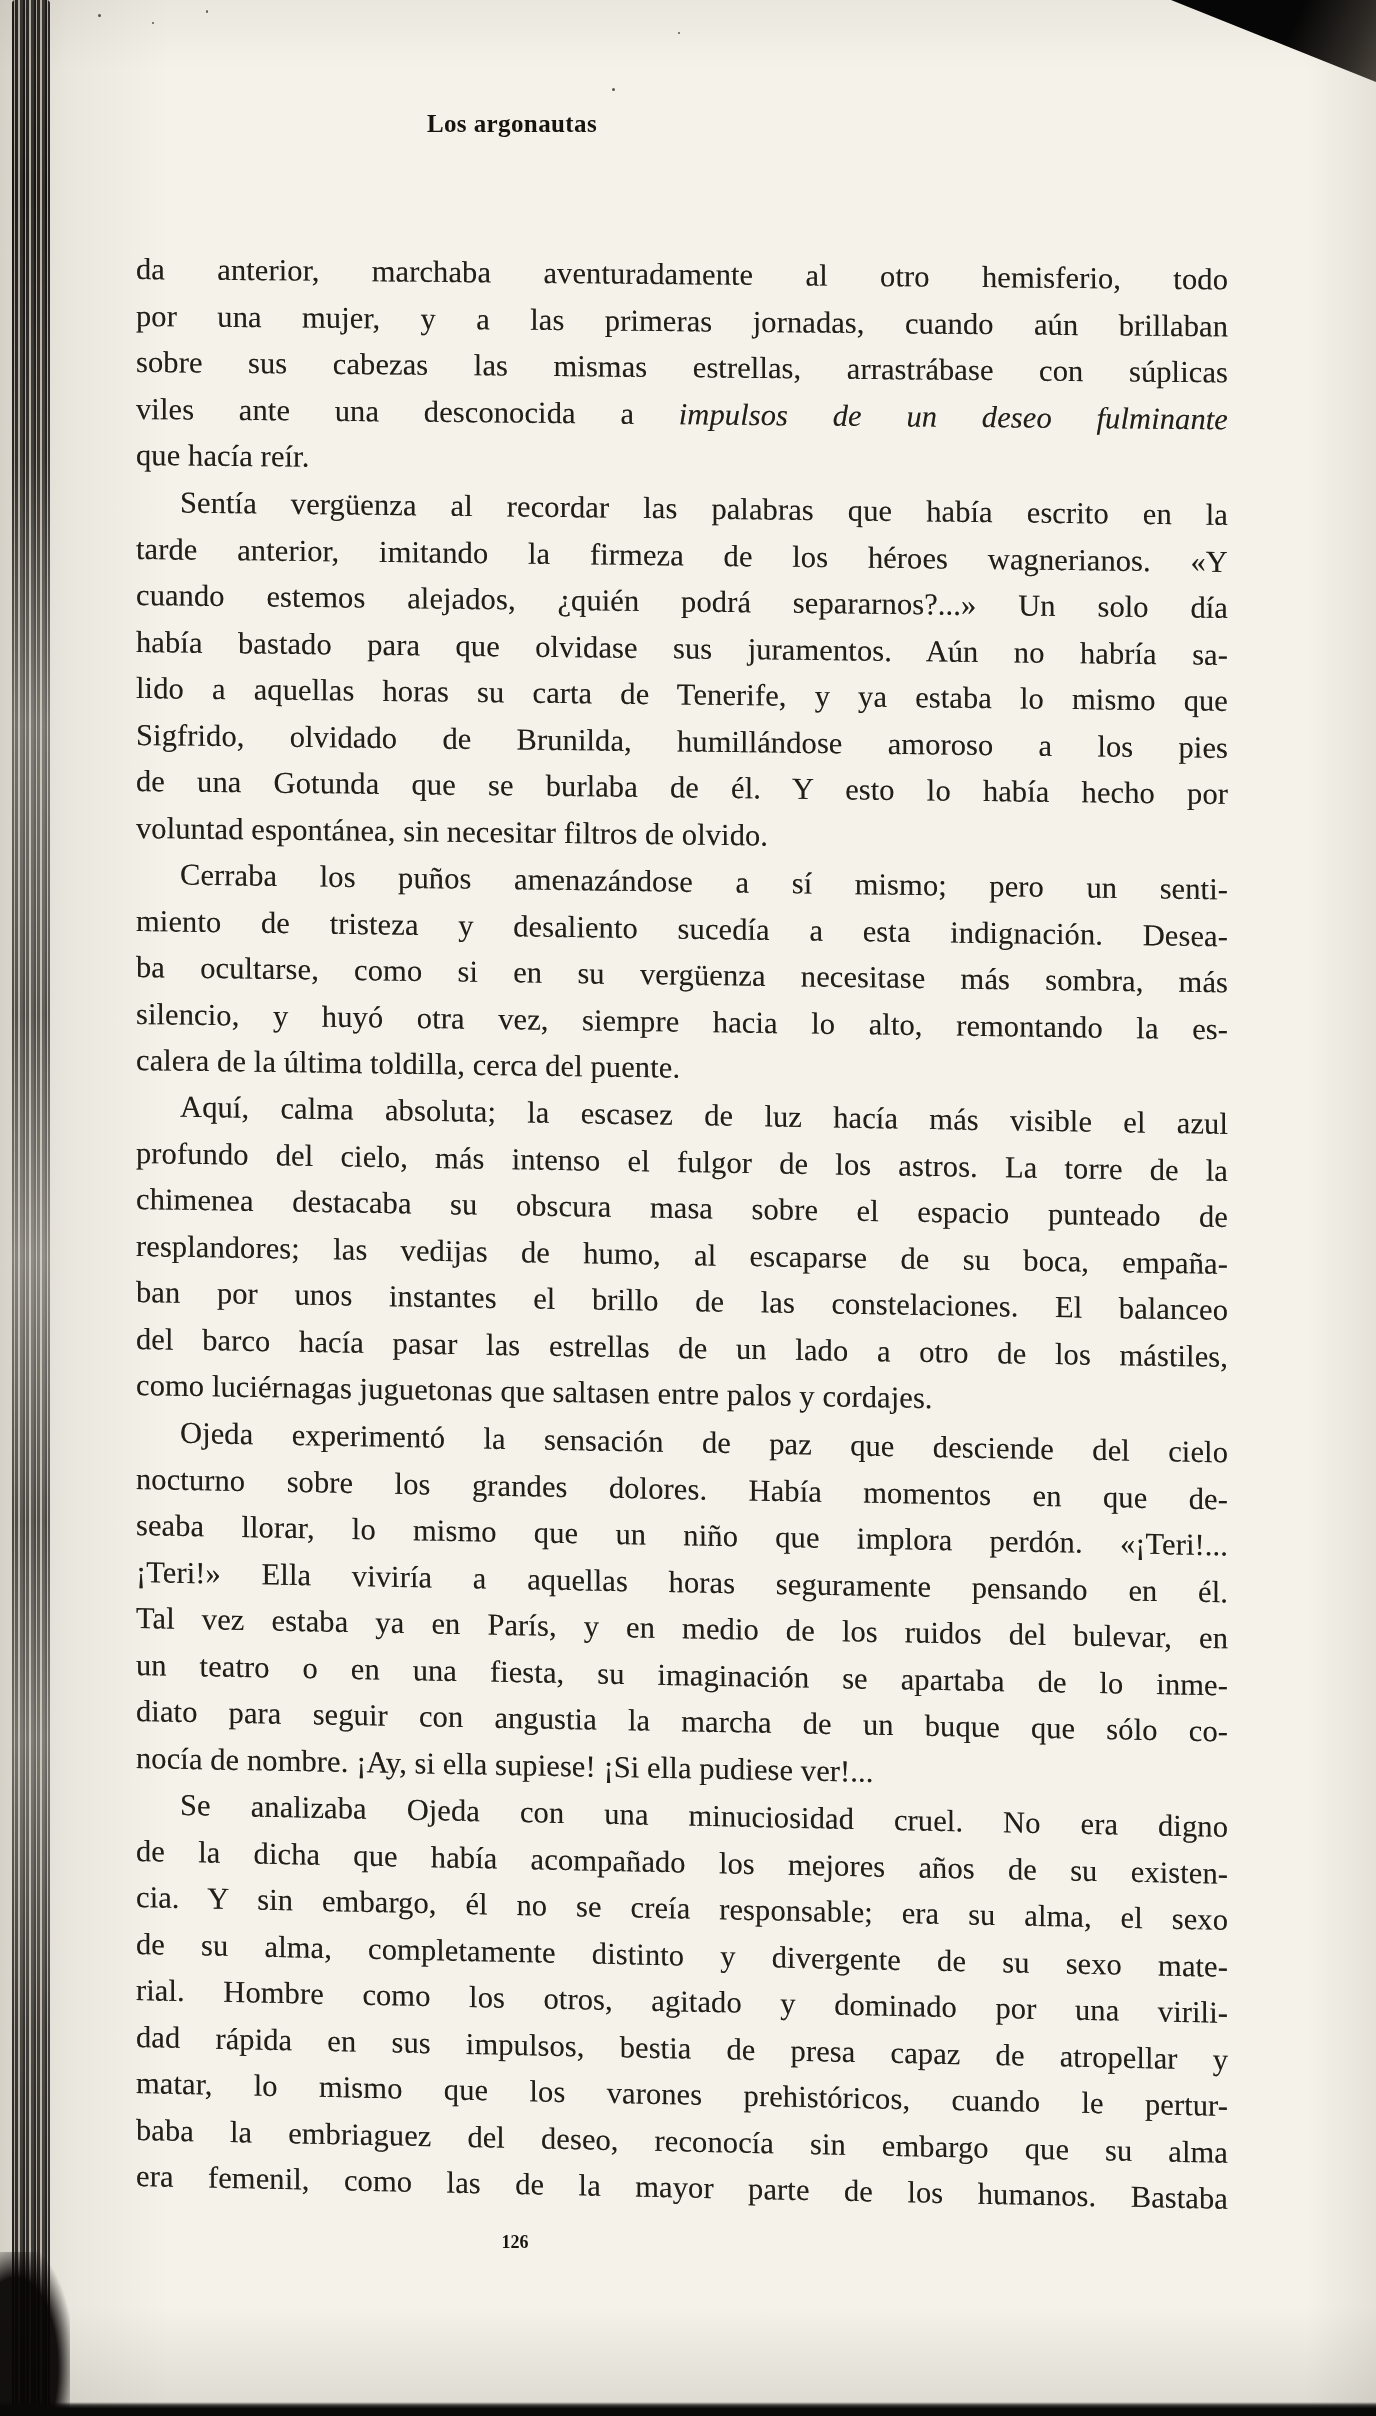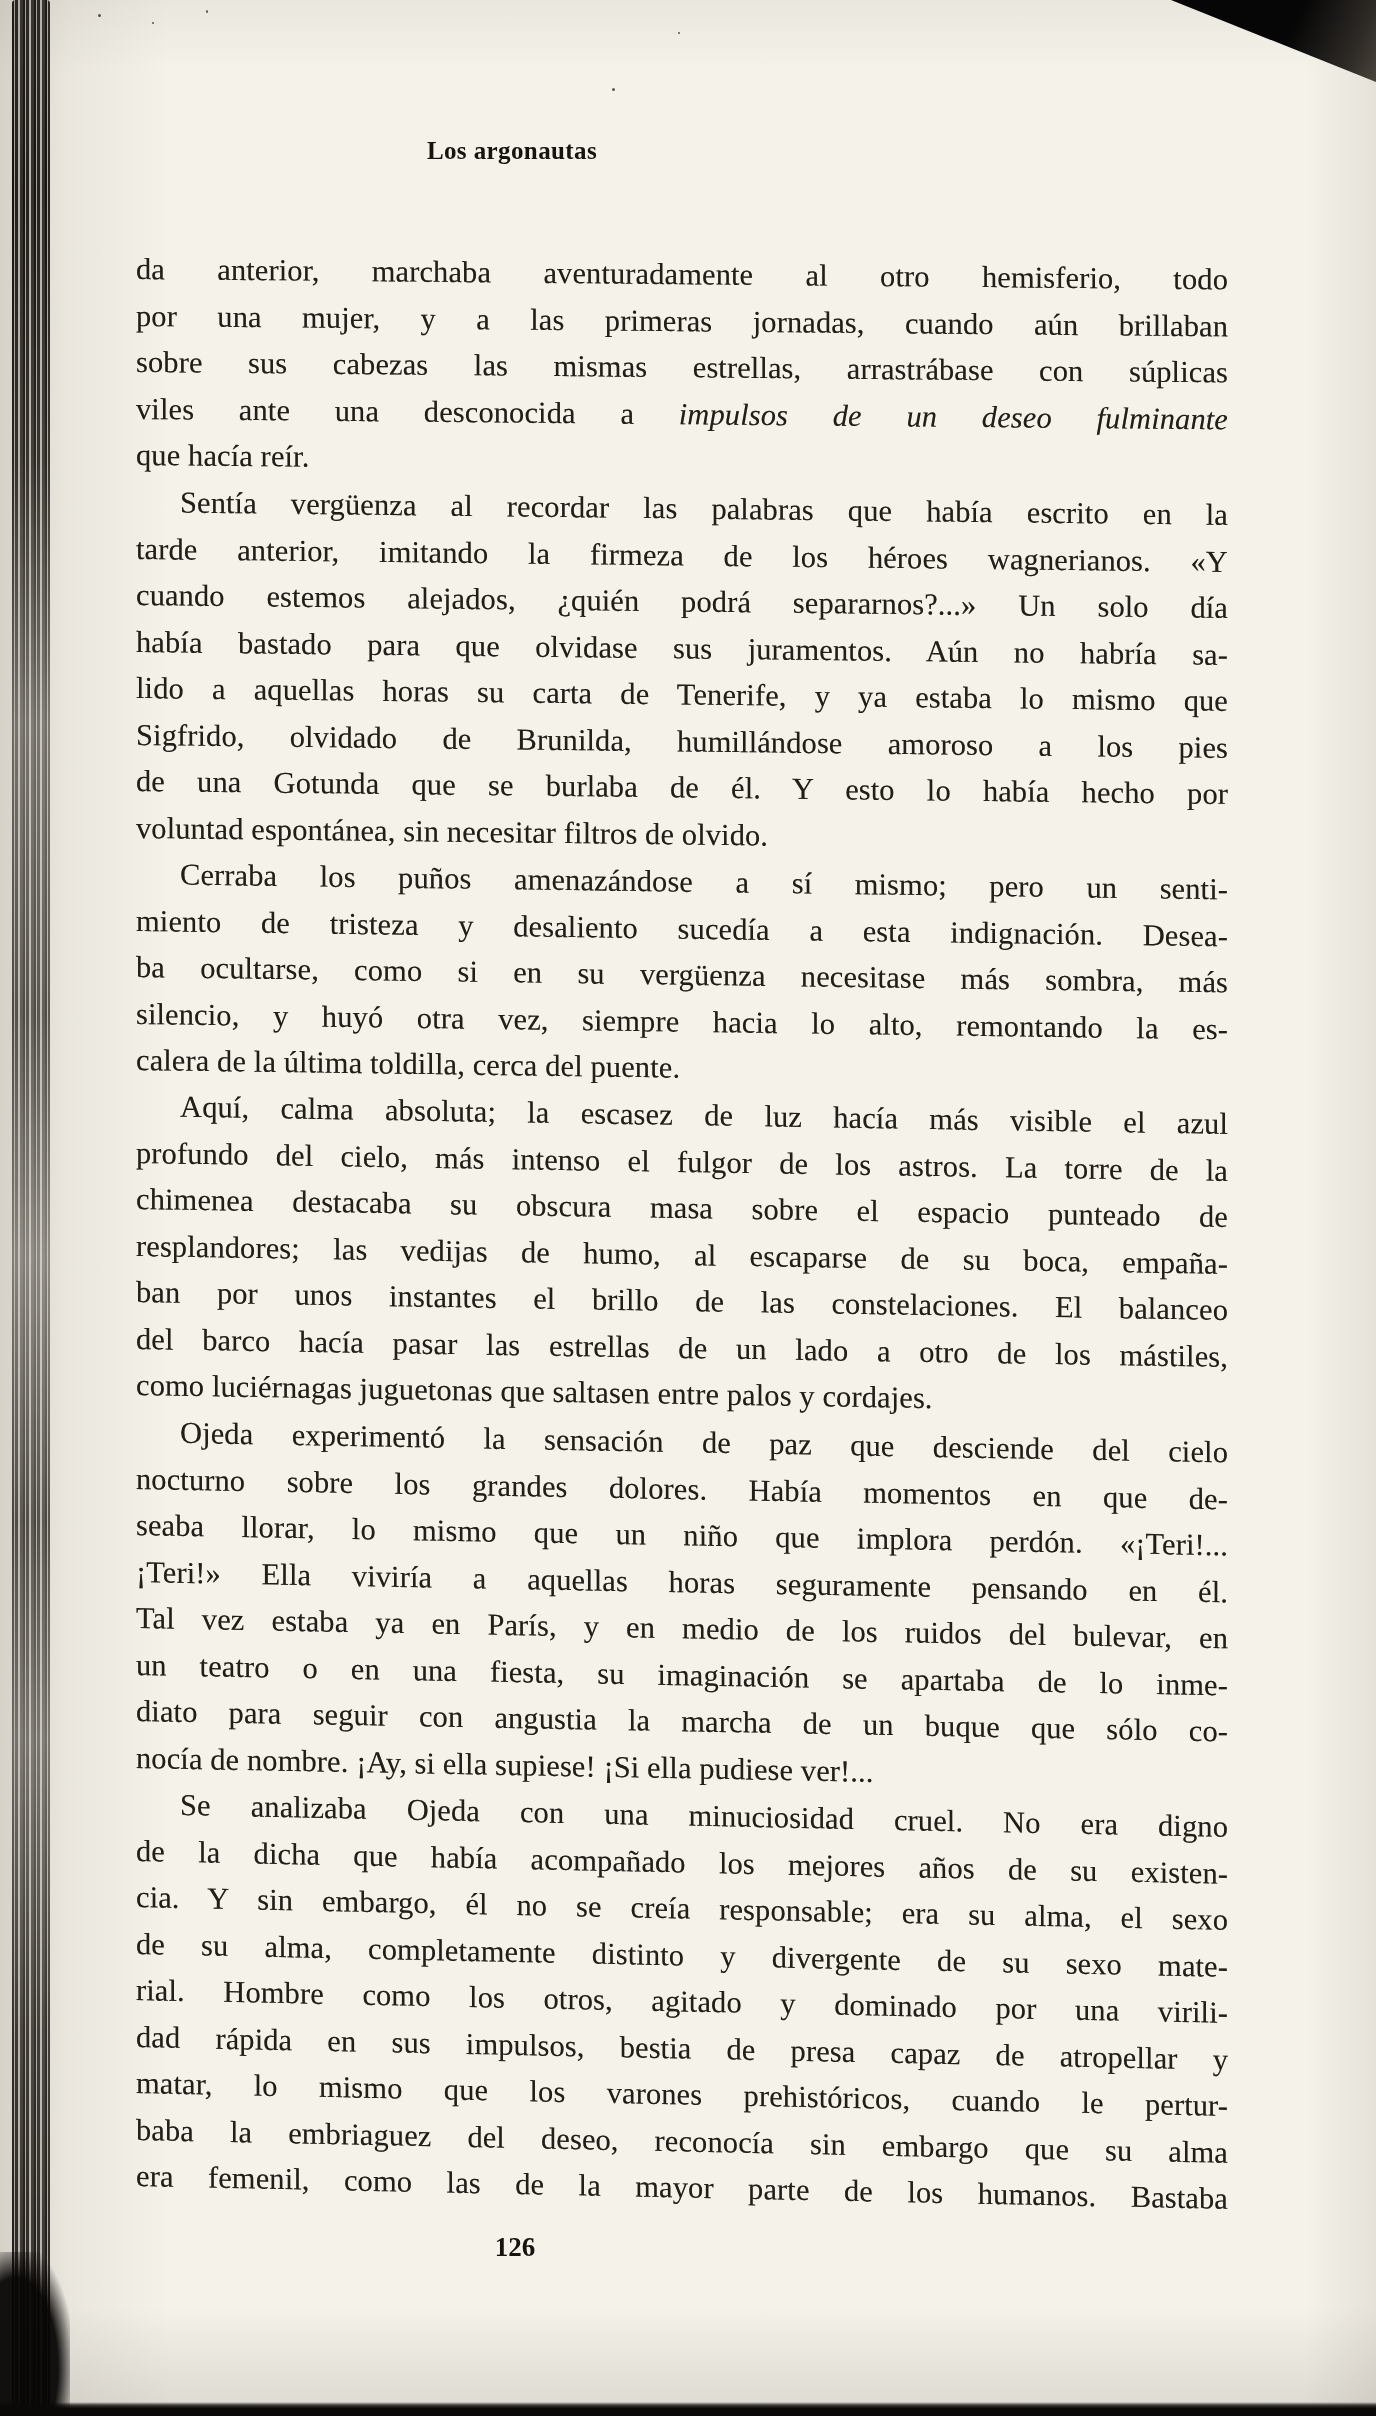--- a/index.html
+++ b/index.html
@@ -40,25 +40,25 @@
     background:radial-gradient(ellipse at 22% 72%, rgba(8,6,5,0.95) 0 55%, rgba(8,6,5,0) 78%);
   }
   .corner-triangle{
     position:absolute;right:0;top:0;width:205px;height:82px;
     clip-path:polygon(0 0, 100% 0, 100% 100%);
     background:linear-gradient(115deg,#060606 55%, #2e2a26 85%, #4a443c 100%);
   }
   .speck{position:absolute;background:#35302a;border-radius:50%;opacity:.8;}
   .running-head{
     position:absolute;left:384px;top:110px;width:256px;text-align:center;
-    font-size:25px;font-weight:700;color:#17130f;letter-spacing:.4px;margin-top:27px;
+    font-size:25px;font-weight:700;color:#17130f;letter-spacing:.4px;
   }
   .folio{
     position:absolute;left:455px;top:2232px;width:120px;text-align:center;
-    font-size:27px;font-weight:700;color:#17130f;
+    font-size:18px;font-weight:700;color:#17130f;
   }
   .text-block{
     position:absolute;left:136px;top:246px;width:1092px;
     color:#221e18;font-size:30.5px;letter-spacing:.1px;
     text-shadow:0 0 .4px rgba(35,28,22,.45);
   }
   .para{transform-origin:0 0;}
   .para.indent .line:first-child{padding-left:44px;}
   .line{
     height:46.5px;line-height:46.5px;

